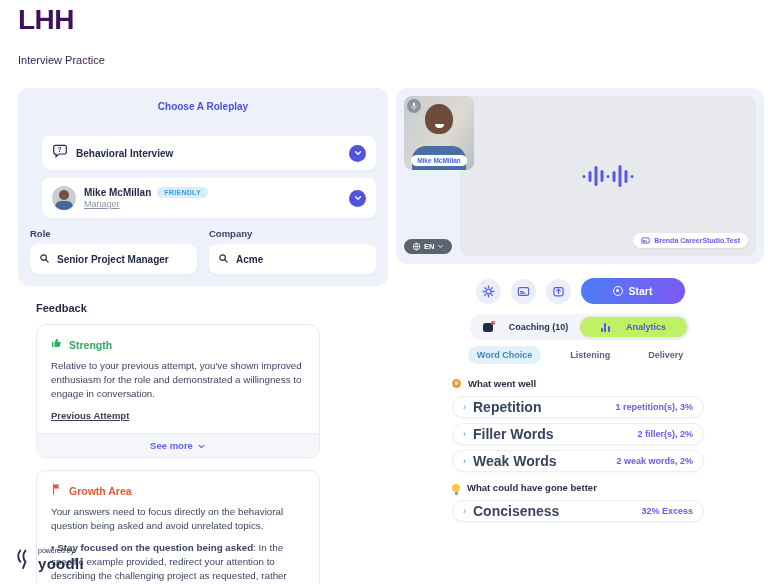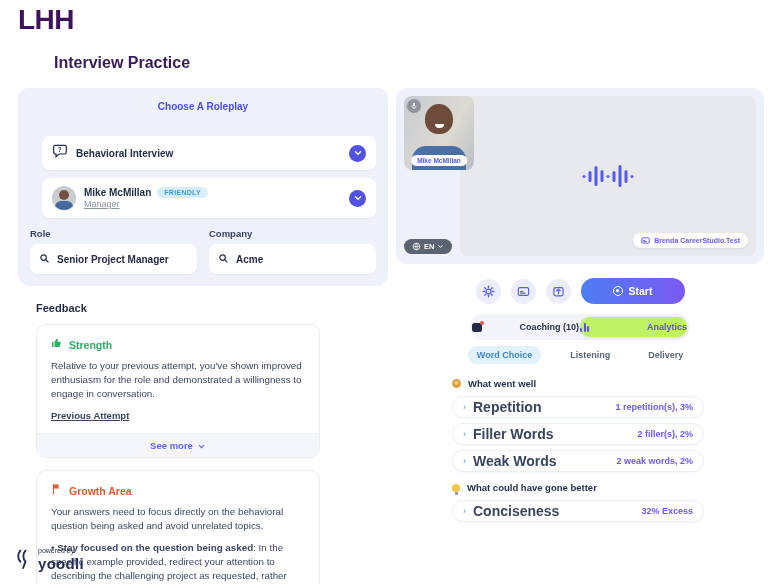--- a/index.html
+++ b/index.html
@@ -4,21 +4,21 @@
 <style>
   * { margin:0; padding:0; box-sizing:border-box; }
   html,body { background:#fff; }
   .page {
     position:relative; width:768px; height:584px; overflow:hidden;
     background:#fff; font-family:"Liberation Sans", sans-serif; color:#242B48;
   }
   
   .logo { position:absolute; left:18px; top:4px; font-size:28px; font-weight:800;
           letter-spacing:-0.5px; color:#40125E; }
-  .page-title { position:absolute; left:18px; top:54px; font-size:16px; font-weight:bold; color:#371B59;margin-left:36px; }
+  .page-title { position:absolute; left:18px; top:54px; font-size:11px; font-weight:normal; color:#371B59; }
 
   
   .left-col { position:absolute; left:18px; top:88px; width:370px; }
   .tabbar { display:flex; height:36px; }
   .tab { flex:1; display:flex; align-items:center; justify-content:center;
          font-size:10px; cursor:pointer; }
   .tab-inactive { background:#fff; color:#97A0B4; font-weight:600;
                   border:1px solid #F2F3F8; border-bottom:none; border-radius:10px 10px 0 0; }
   .tab-active { background:#EEF0FA; color:#4B4FE0; font-weight:bold; border-radius:10px 10px 0 0; }
   .panel-body { background:#EEF0FA; border-radius:0 0 12px 12px; padding:12px; }
@@ -104,21 +104,21 @@
                background:linear-gradient(90deg,#4E7DF5,#7B59F2); color:#fff; font-size:10.5px;
                font-weight:bold; display:flex; align-items:center; justify-content:center; gap:6px;
                font-family:"Liberation Sans", sans-serif; }
   .rec-ic { width:10px; height:10px; border:1.5px solid #fff; border-radius:50%; position:relative; }
   .rec-ic::after { content:""; position:absolute; left:2px; top:2px; width:3px; height:3px;
                    border-radius:50%; background:#fff; }
 
   
   .seg-tabs { position:absolute; left:470px; top:314px; width:220px; height:26px;
               background:#F3F4F9; border-radius:16px; padding:2px; display:flex; }
-  .seg { flex:1; display:flex; align-items:center; justify-content:space-between; gap:16px;
+  .seg { flex:1; display:flex; align-items:center; justify-content:center; gap:16px;
          font-size:9px; font-weight:600; color:#2A3150; cursor:pointer; border-radius:14px; }
   .seg.active { background:#bef264; border:1px solid #E8EAF2; color:#5B50E0; font-weight:bold;
                 box-shadow:0 1px 2px rgba(0,0,0,.05); }
   .coach-ic { position:relative; width:10px; height:9px; background:#232A47; border-radius:2.5px; }
   .coach-ic .dot { position:absolute; right:-2px; top:-2px; width:4px; height:4px;
                    border-radius:50%; background:#E2574C; }
   .bars-ic { display:flex; align-items:flex-end; gap:1.5px; height:9px; }
   .bars-ic span { width:2px; background:#5B50E0; border-radius:1px; }
 
   

